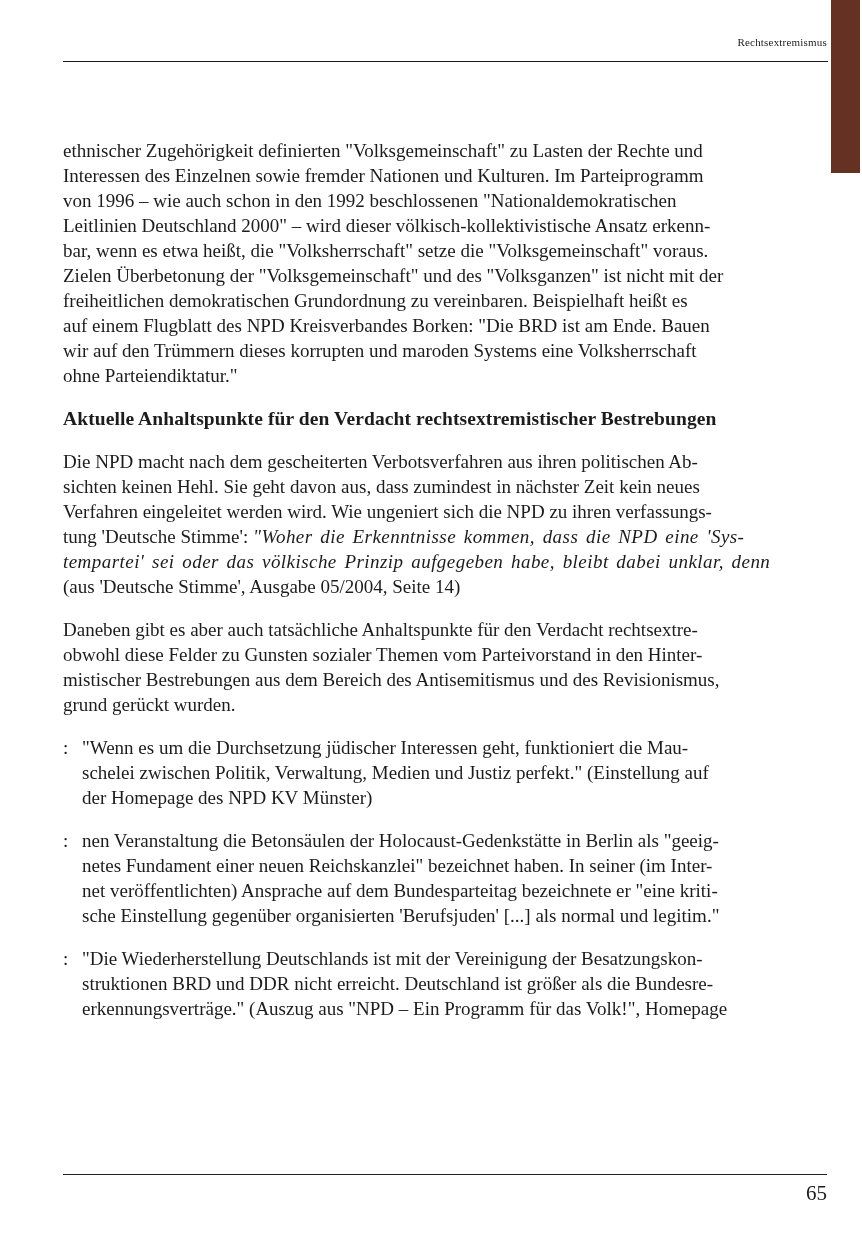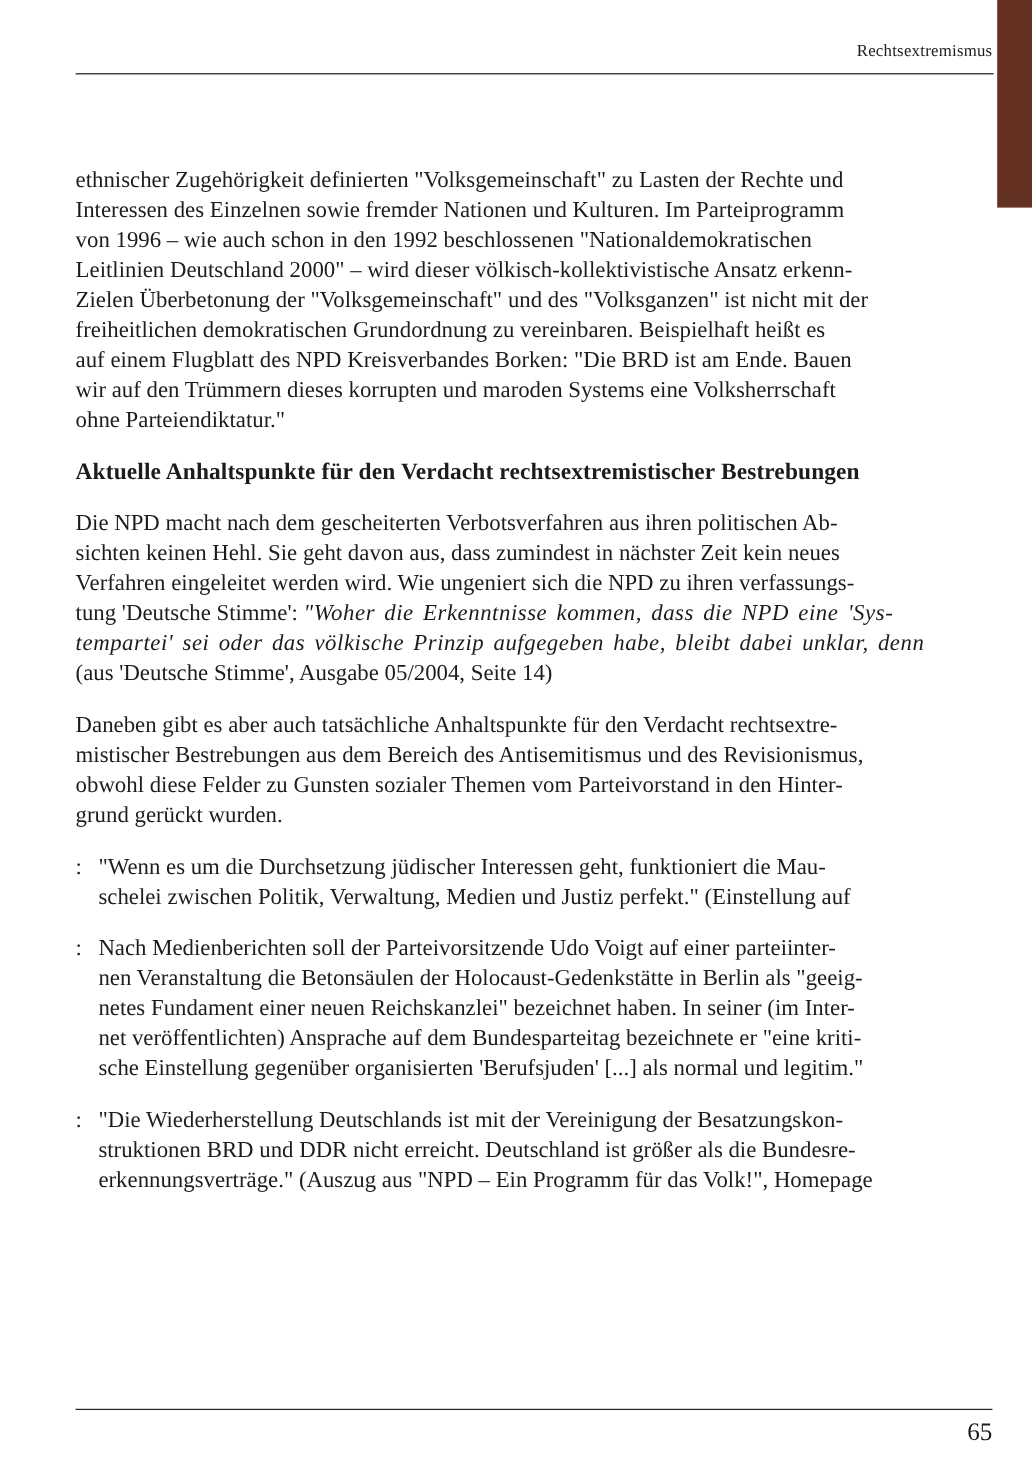--- a/index.html
+++ b/index.html
@@ -12,21 +12,21 @@
     overflow: hidden;
   }
   .chapter-tab {
     position: absolute;
     top: 0; left: 831px;
     width: 29px; height: 173px;
   }
   .header-title {
     position: absolute;
     top: 36px; right: 35px;
-    font-size: 14px;
+    font-size: 11px;
     letter-spacing: 0.2px;
     white-space: nowrap;
   }
   .header-rule {
     position: absolute;
     top: 61px; left: 63px; width: 765px;
     border-top: 1.6px solid #1a1a1a;
   }
   .content {
     position: absolute;
@@ -70,52 +70,53 @@
 
 <div class="header-title">Rechtsextremismus</div>
 <div class="header-rule"></div>
 
 <div class="content">
     <div class="block paragraph">
       <div class="line"><span>ethnischer Zugehörigkeit definierten "Volksgemeinschaft" zu Lasten der Rechte und</span></div>
       <div class="line"><span>Interessen des Einzelnen sowie fremder Nationen und Kulturen. Im Parteiprogramm</span></div>
       <div class="line"><span>von 1996 – wie auch schon in den 1992 beschlossenen "Nationaldemokratischen</span></div>
       <div class="line"><span>Leitlinien Deutschland 2000" – wird dieser völkisch-kollektivistische Ansatz erkenn-</span></div>
+      <div class="line"><span>bar, wenn es etwa heißt, die "Volksherrschaft" setze die "Volksgemeinschaft" voraus.</span></div>
       <div class="line"><span>Zielen Überbetonung der "Volksgemeinschaft" und des "Volksganzen" ist nicht mit der</span></div>
       <div class="line"><span>freiheitlichen demokratischen Grundordnung zu vereinbaren. Beispielhaft heißt es</span></div>
       <div class="line"><span>auf einem Flugblatt des NPD Kreisverbandes Borken: "Die BRD ist am Ende. Bauen</span></div>
       <div class="line"><span>wir auf den Trümmern dieses korrupten und maroden Systems eine Volksherrschaft</span></div>
       <div class="line"><span>ohne Parteiendiktatur."</span></div>
     </div>
     <h2 class="heading">Aktuelle Anhaltspunkte für den Verdacht rechtsextremistischer Bestrebungen</h2>
     <div class="block paragraph">
       <div class="line"><span>Die NPD macht nach dem gescheiterten Verbotsverfahren aus ihren politischen Ab-</span></div>
       <div class="line"><span>sichten keinen Hehl. Sie geht davon aus, dass zumindest in nächster Zeit kein neues</span></div>
       <div class="line"><span>Verfahren eingeleitet werden wird. Wie ungeniert sich die NPD zu ihren verfassungs-</span></div>
       <div class="line"><span>tung 'Deutsche Stimme': </span><span class="italic">"Woher die Erkenntnisse kommen, dass die NPD eine 'Sys-</span></div>
       <div class="line"><span class="italic">tempartei' sei oder das völkische Prinzip aufgegeben habe, bleibt dabei unklar, denn</span></div>
       <div class="line"><span>(aus 'Deutsche Stimme', Ausgabe 05/2004, Seite 14)</span></div>
     </div>
     <div class="block paragraph">
       <div class="line"><span>Daneben gibt es aber auch tatsächliche Anhaltspunkte für den Verdacht rechtsextre-</span></div>
+      <div class="line"><span>obwohl diese Felder zu Gunsten sozialer Themen vom Parteivorstand in den Hinter-</span></div>
       <div class="line"><span>mistischer Bestrebungen aus dem Bereich des Antisemitismus und des Revisionismus,</span></div>
-      <div class="line"><span>obwohl diese Felder zu Gunsten sozialer Themen vom Parteivorstand in den Hinter-</span></div>
       <div class="line"><span>grund gerückt wurden.</span></div>
     </div>
     <div class="block bullet">
       <span class="marker">:</span>
       <div class="lines">
         <div class="line"><span>"Wenn es um die Durchsetzung jüdischer Interessen geht, funktioniert die Mau-</span></div>
         <div class="line"><span>schelei zwischen Politik, Verwaltung, Medien und Justiz perfekt." (Einstellung auf</span></div>
+        <div class="line"><span>der Homepage des NPD KV Münster)</span></div>
       </div>
     </div>
     <div class="block bullet">
       <span class="marker">:</span>
       <div class="lines">
-        <div class="line"><span>Nach Medienberichten soll der Parteivorsitzende Udo Voigt auf einer parteiinter-</span></div>
         <div class="line"><span>nen Veranstaltung die Betonsäulen der Holocaust-Gedenkstätte in Berlin als "geeig-</span></div>
         <div class="line"><span>netes Fundament einer neuen Reichskanzlei" bezeichnet haben. In seiner (im Inter-</span></div>
         <div class="line"><span>net veröffentlichten) Ansprache auf dem Bundesparteitag bezeichnete er "eine kriti-</span></div>
         <div class="line"><span>sche Einstellung gegenüber organisierten 'Berufsjuden' [...] als normal und legitim."</span></div>
       </div>
     </div>
     <div class="block bullet">
       <span class="marker">:</span>
       <div class="lines">
         <div class="line"><span>"Die Wiederherstellung Deutschlands ist mit der Vereinigung der Besatzungskon-</span></div>

